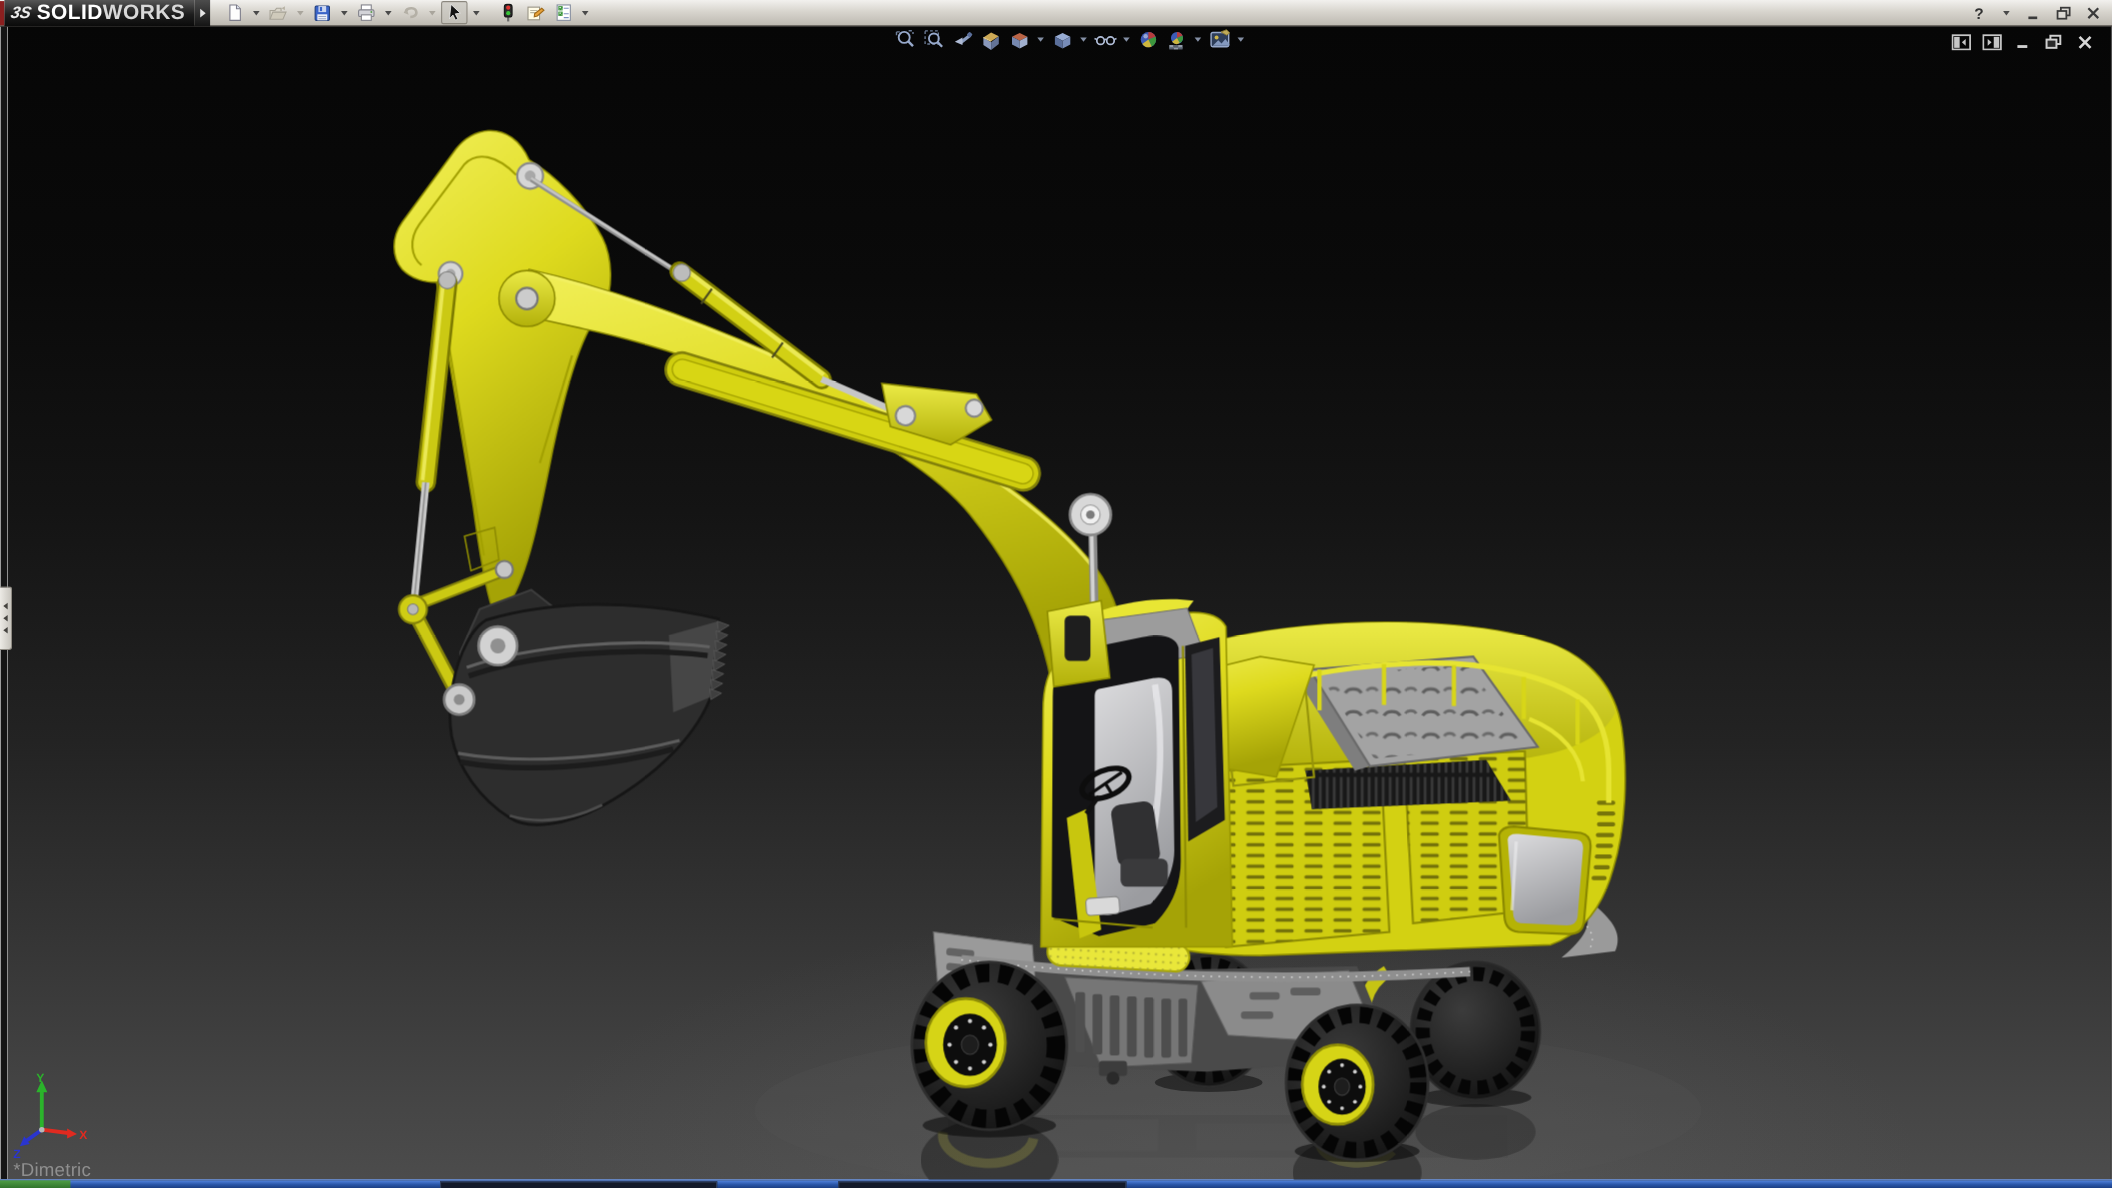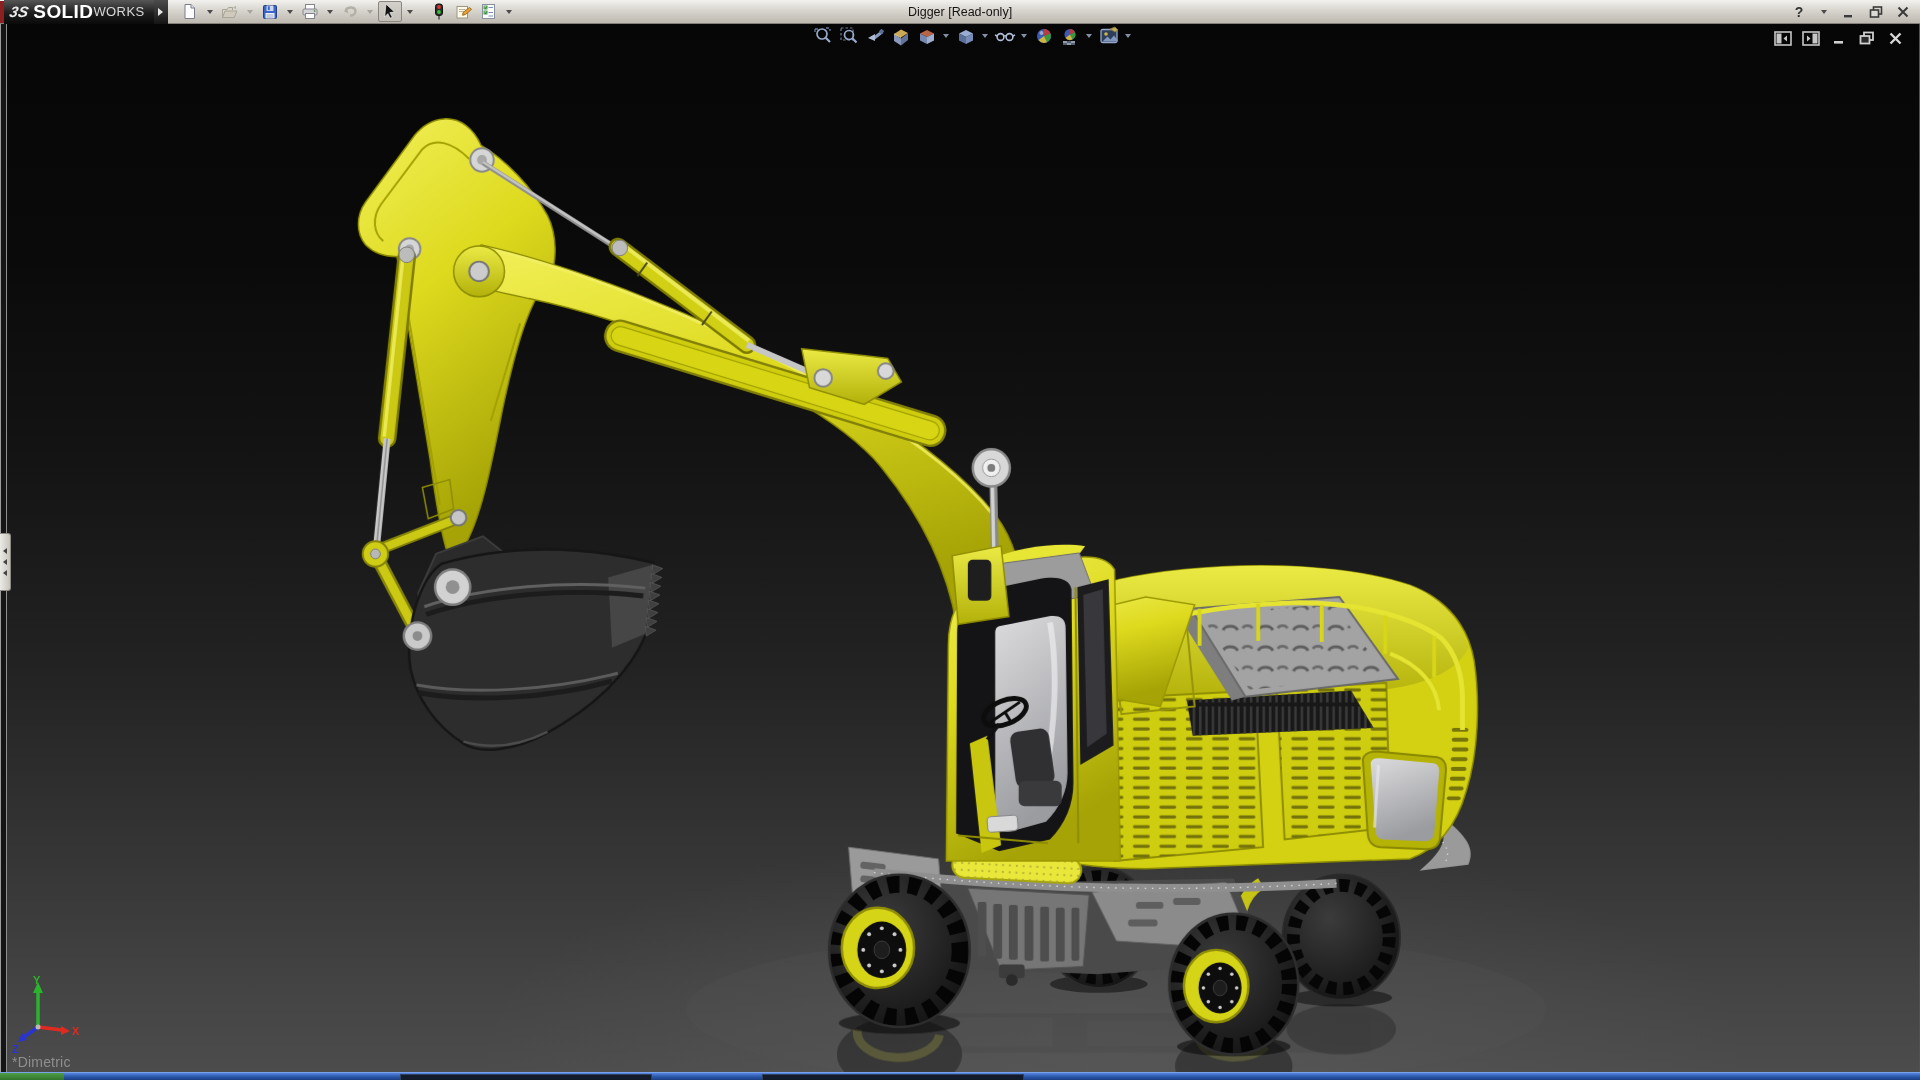--- a/index.html
+++ b/index.html
@@ -10,21 +10,21 @@
   
   .titlebar{position:absolute;top:0;left:0;width:100%;height:24px;
     background:linear-gradient(#f2f1ee,#d8d5ce 45%,#bdb9b1);
     border-bottom:1px solid #85817a;display:flex;align-items:center;z-index:6}
   .red-sliver{width:4px;height:22px;background:#8c1f1f;flex:none}
   .logo-block{height:24px;background:linear-gradient(#565656,#1d1d1d 55%,#0a0a0a);
     color:#fff;display:flex;align-items:center;padding:0 9px 0 6px;flex:none}
   .logo-mark{font-style:italic;font-weight:bold;font-size:15px;transform:skewX(-12deg);
     margin-right:5px;color:#ececec}
   .logo-bold{font-weight:700;font-size:19px;letter-spacing:.4px}
-  .logo-light{font-weight:400;font-size:13px;letter-spacing:.4px;color:#d8d8d8}
+  .logo-light{font-weight:700;font-size:19px;letter-spacing:.4px;color:#d8d8d8}
   .logo-tab{width:14px;height:24px;background:linear-gradient(#4c4c4c,#141414);
     display:flex;align-items:center;justify-content:center;margin-right:10px;flex:none;cursor:pointer}
   .tri-r{width:0;height:0;border-left:5px solid #e6e6e6;border-top:4px solid transparent;border-bottom:4px solid transparent}
   .tb{display:flex;align-items:center;gap:1px}
   .tbi{width:24px;height:21px;display:flex;align-items:center;justify-content:center;
     border:1px solid transparent;border-radius:2px}
   .tbi.pressed{background:linear-gradient(#d2d0ca,#c2bfb7);border:1px solid #8b877e}
   .car{width:0;height:0;border-left:3px solid transparent;border-right:3px solid transparent;
     border-top:4px solid #4a4a4a;margin:0 4px}
   .car.dim{border-top-color:#a9a59c}
@@ -52,21 +52,21 @@
   .dc{display:flex;align-items:center;justify-content:center;width:18px;height:16px}
 
   .edge{position:absolute;left:0;top:0;bottom:0;width:8px;
     background:linear-gradient(90deg,#9c9c9c 0,#9c9c9c 1px,#151515 1px,#151515 6px,#8f8f8f 6px,#8f8f8f 7px,rgba(0,0,0,0) 7px)}
   .flyout{position:absolute;left:0;top:509px;width:11px;height:58px;
     background:linear-gradient(90deg,#eceae5,#c7c4bd);border:1px solid #8f8b83;border-left:none;
     border-radius:0 3px 3px 0;display:flex;flex-direction:column;align-items:center;
     justify-content:center;gap:5px;cursor:pointer}
   .tri-l{width:0;height:0;border-right:4px solid #45433f;border-top:3px solid transparent;border-bottom:3px solid transparent}
 
-  .view-label{position:absolute;left:12px;top:1030px;font-size:14px;color:#8f8f8f;letter-spacing:.2px}
+  .view-label{position:absolute;left:12px;top:1030px;font-size:17px;color:#8f8f8f;letter-spacing:.2px}
   .triad{position:absolute;left:6px;top:950px}
 
   
   .taskbar{position:absolute;left:0;bottom:0;width:100%;height:8px;
     background:linear-gradient(#5585de,#2a56a8 55%,#1c3e82);border-top:1px solid #7aa2ec;z-index:6}
   .tkb{position:absolute;top:1px;height:7px;background:#131a2a;border:1px solid #31405f;border-bottom:none}
   .tk-start{position:absolute;left:0;top:0;height:8px;width:64px;background:linear-gradient(#4f9e46,#2c6e28)}
 </style>
 </head>
 <body>
@@ -158,21 +158,20 @@
             <line x1="8.5" y1="4.5" x2="13" y2="4.5" stroke="#7c90c0"></line>
             <rect x="4" y="8" width="3" height="3" fill="#eef4ee" stroke="#4f9e4f"></rect>
             <path d="M4.5 9.5l1 1 1.6-2" stroke="#2f8f2f" fill="none" stroke-width="1.1"></path>
             <line x1="8.5" y1="9.5" x2="13" y2="9.5" stroke="#7c90c0"></line>
             <line x1="8.5" y1="13" x2="13" y2="13" stroke="#7c90c0"></line>
           </svg>
       </span>
         <span class="car"></span>
     </div>
 
-    <div class="title-center">Digger [Read-only]</div>
 
     <div class="win-controls">
       <span class="wc help-glyph">?</span>
       <span class="car"></span>
       <span class="wc">
         <svg width="14" height="14" viewBox="0 0 14 14">
             <rect x="2" y="10" width="8" height="2.4" fill="#3a3a3a"></rect>
           </svg>
       </span>
       <span class="wc">

